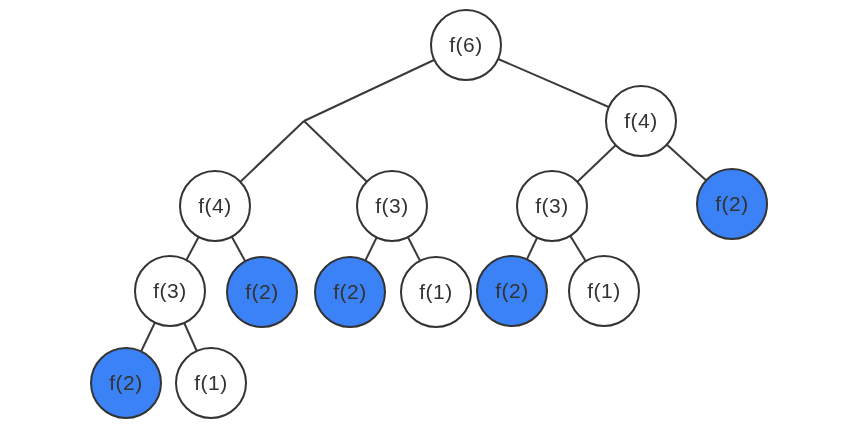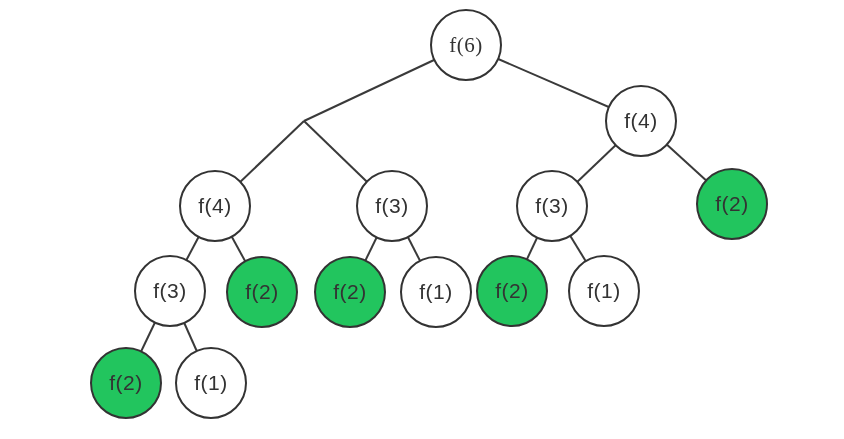--- a/index.html
+++ b/index.html
@@ -35,21 +35,21 @@
     height: 72px;
     border-radius: 50%;
     border: 2px solid #333333;
     background: #ffffff;
     display: flex;
     align-items: center;
     justify-content: center;
     box-sizing: border-box;
   }
   .tree-node.highlighted {
-    background: #22c55e;
+    background: #3b82f6;
     text-align: right;
   }
   .tree-node .node-label {
     font-size: 21px;
     color: #333333;
     letter-spacing: 0.5px;
     user-select: none;
   }
 </style>
 </head>
@@ -66,21 +66,21 @@
       <line x1="215" y1="206" x2="170" y2="291" stroke="#3a3a3a" stroke-width="2"></line>
       <line x1="215" y1="206" x2="262" y2="292" stroke="#3a3a3a" stroke-width="2"></line>
       <line x1="392" y1="206" x2="350" y2="292" stroke="#3a3a3a" stroke-width="2"></line>
       <line x1="392" y1="206" x2="436" y2="292" stroke="#3a3a3a" stroke-width="2"></line>
       <line x1="552" y1="206" x2="512" y2="291" stroke="#3a3a3a" stroke-width="2"></line>
       <line x1="552" y1="206" x2="604" y2="291" stroke="#3a3a3a" stroke-width="2"></line>
       <line x1="170" y1="291" x2="126" y2="383" stroke="#3a3a3a" stroke-width="2"></line>
       <line x1="170" y1="291" x2="211" y2="383" stroke="#3a3a3a" stroke-width="2"></line>
     </svg>
   <div id="node-layer">
-      <div class="tree-node" style="left: 430px; top: 9px; font-family: Liberation Serif, serif;">
+      <div class="tree-node" style="left: 430px; top: 9px;">
         <span class="node-label">f(6)</span>
       </div>
       <div class="tree-node" style="left: 605px; top: 85px;">
         <span class="node-label">f(4)</span>
       </div>
       <div class="tree-node" style="left: 179px; top: 170px;">
         <span class="node-label">f(4)</span>
       </div>
       <div class="tree-node" style="left: 356px; top: 170px;">
         <span class="node-label">f(3)</span>

